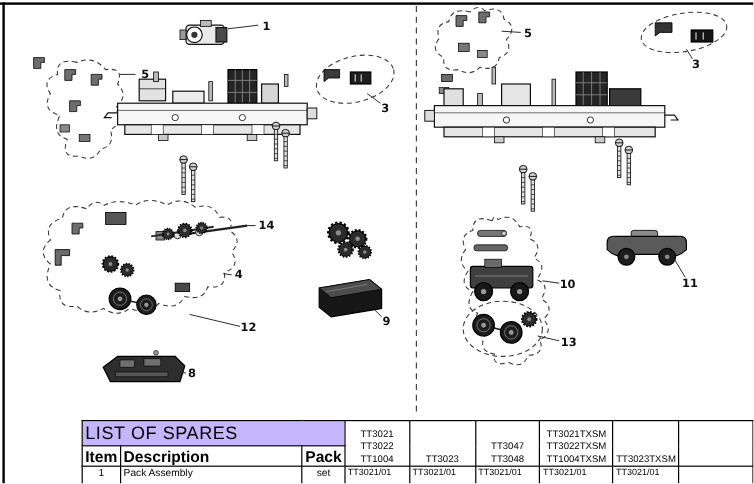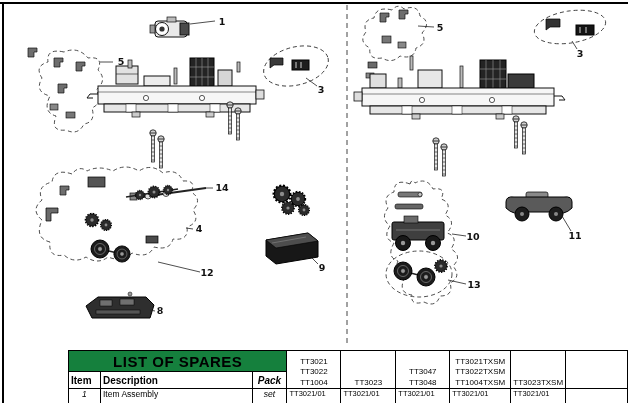--- a/index.html
+++ b/index.html
@@ -12,26 +12,26 @@
   .diagram { position:absolute; left:0; top:0; }
 
   .blob { fill:none; stroke:#3a3a3a; stroke-width:0.9; stroke-dasharray:4 3; }
   .leader { stroke:#222; stroke-width:0.8; fill:none; }
   .callout { font-family:"DejaVu Sans", sans-serif; font-size:9.5px; font-weight:bold; fill:#111; text-anchor:middle; }
   .divider { stroke:#444; stroke-width:1; stroke-dasharray:5 4; }
 
   table.spares { position:absolute; left:68px; top:350px; border-collapse:collapse; table-layout:fixed; background:#fff; }
   table.spares td { border:1px solid #000; padding:0 2px; overflow:hidden; }
   .title-cell {
-    background:#15803d; font-weight:bold; font-size:15px; text-align:center;
+    background:#c4b5fd; font-weight:normal; font-size:15px; text-align:left;
     letter-spacing:0.5px; height:20px; vertical-align:middle;
   }
   .variant { font-weight:normal; font-size:8px; line-height:1.3; text-align:center; vertical-align:bottom; padding:1px 0 2px; }
-  .colhead-row td { height:16px; font-weight:bold; font-size:10px; vertical-align:middle; }
-  .center { text-align:center;font-style:italic; }
+  .colhead-row td { height:16px; font-weight:bold; font-size:13px; vertical-align:middle; }
+  .center { text-align:center; }
   .data-row td { font-size:8.5px; height:15px; vertical-align:top; padding-top:2px; }
   .data-row .code { font-size:7.5px; }
 </style>
 </head>
 <body>
 
 <div class="page">
   <div class="border-top"></div>
   <div class="border-left"></div>
 
@@ -310,21 +310,21 @@
         </td>
         <td rowspan="2" class="variant"></td>
       </tr>
       <tr class="colhead-row">
         <td>Item</td>
         <td>Description</td>
         <td class="center">Pack</td>
       </tr>
       <tr class="data-row">
         <td class="center">1</td>
-        <td>Item Assembly</td>
+        <td>Pack Assembly</td>
         <td class="center">set</td>
         <td class="code">TT3021/01</td>
         <td class="code">TT3021/01</td>
         <td class="code">TT3021/01</td>
         <td class="code">TT3021/01</td>
         <td class="code">TT3021/01</td>
         <td class="code"></td>
       </tr>
     </tbody>
   </table>

